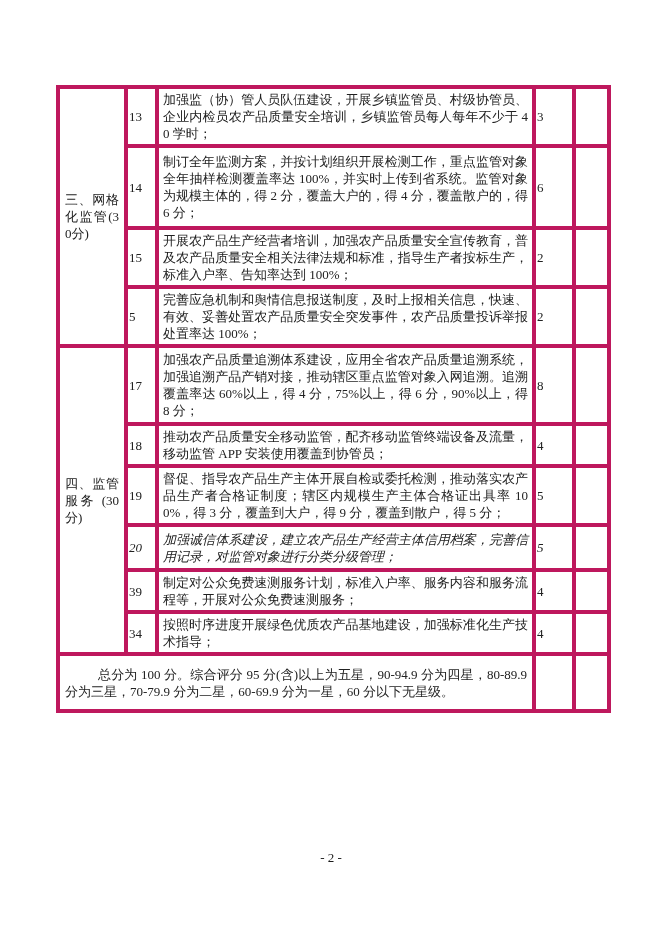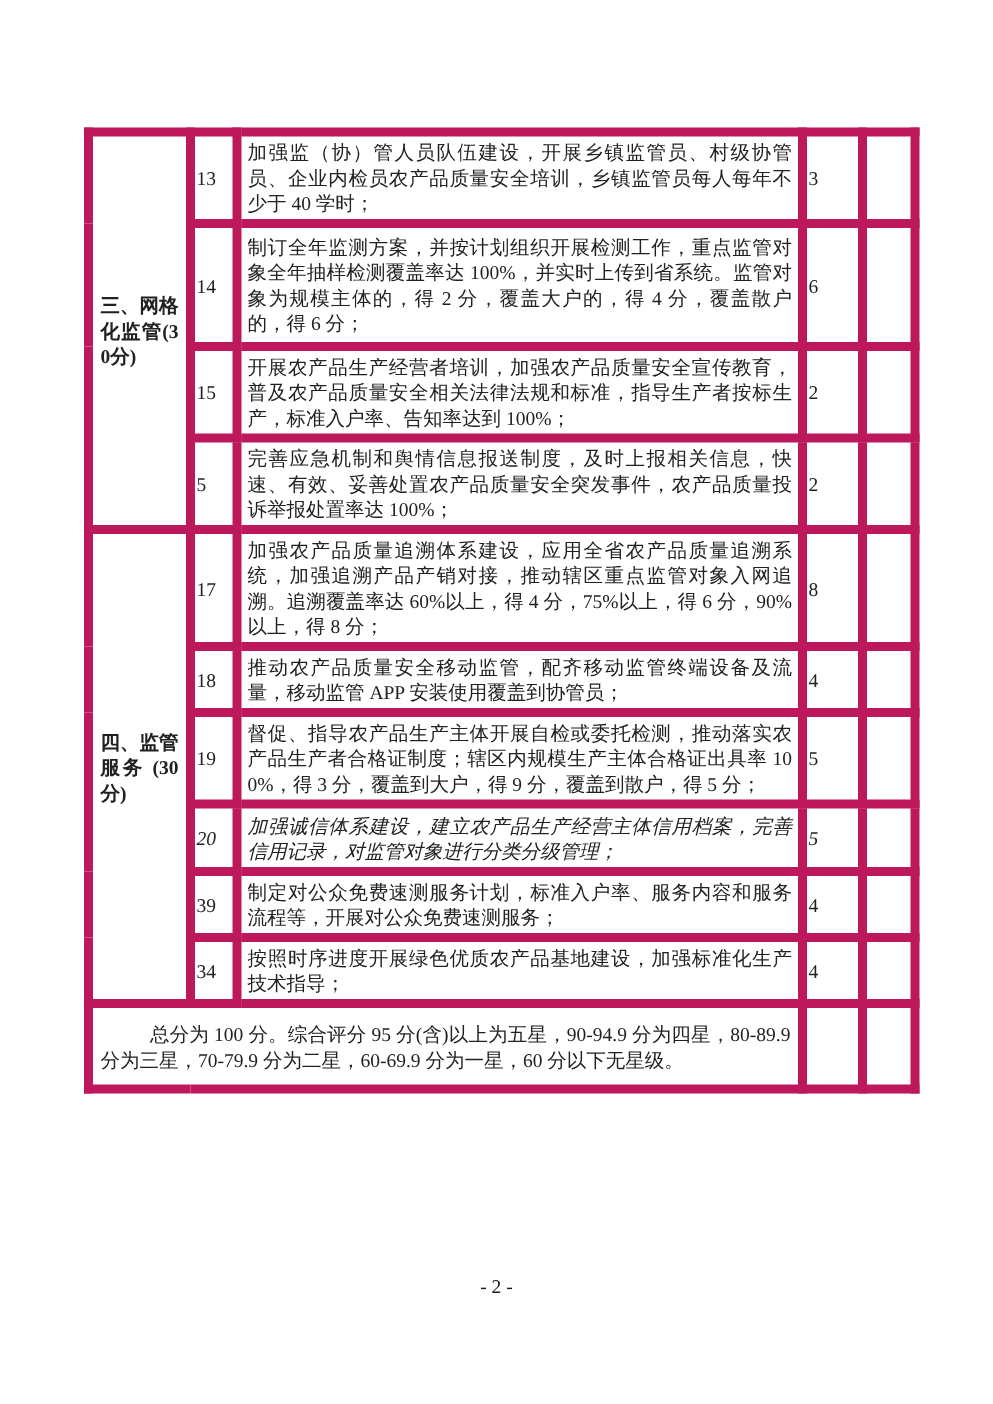--- a/index.html
+++ b/index.html
@@ -19,38 +19,37 @@
   }
   table.score-table {
     position: absolute;
     left: 56px;
     top: 85px;
     width: 551px;
     border-collapse: collapse;
     table-layout: fixed;
   }
   .score-table td {
-    border: 6px solid #be185d;
+    border: 4px solid #be185d;
     font-size: 13px;
     line-height: 17px;
     vertical-align: middle;
     padding: 2px 4px;
     word-break: break-all;
     overflow: hidden;
   }
   .col-cat   { width: 68px; }
   .col-num   { width: 31px; }
   .col-desc  { width: 377px; }
   .col-score { width: 40px; }
   .col-blank { width: 35px; }
 
   td.cat {
     text-align: justify;
     padding: 2px 5px;
-    font-weight: bold;
   }
   td.num, td.score {
     text-align: left;
     padding: 2px 1px;
   }
   td.desc {
     text-align: justify;
   }
   td.summary {
     text-align: justify;

